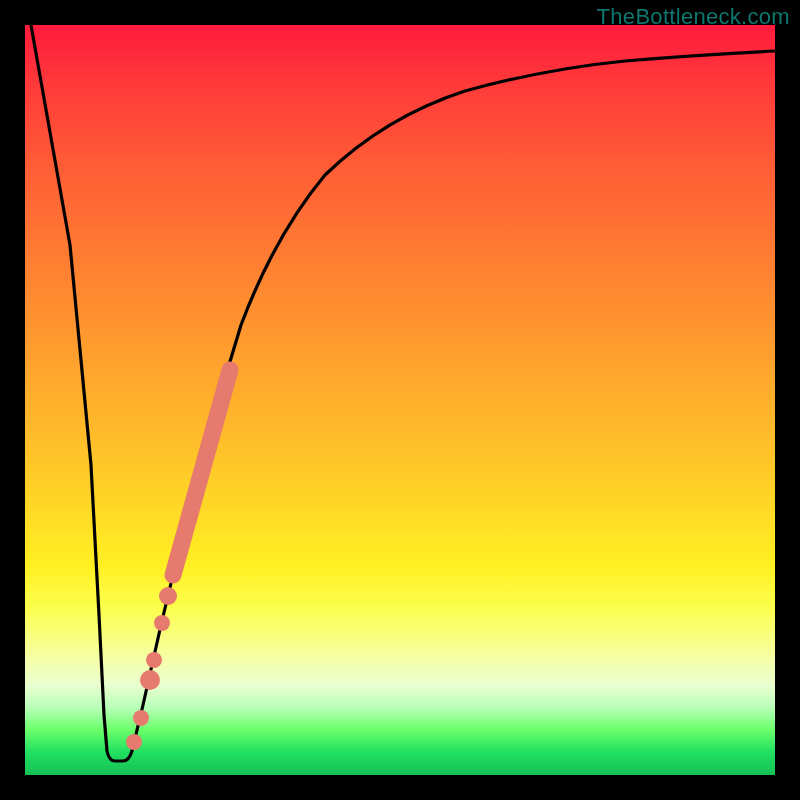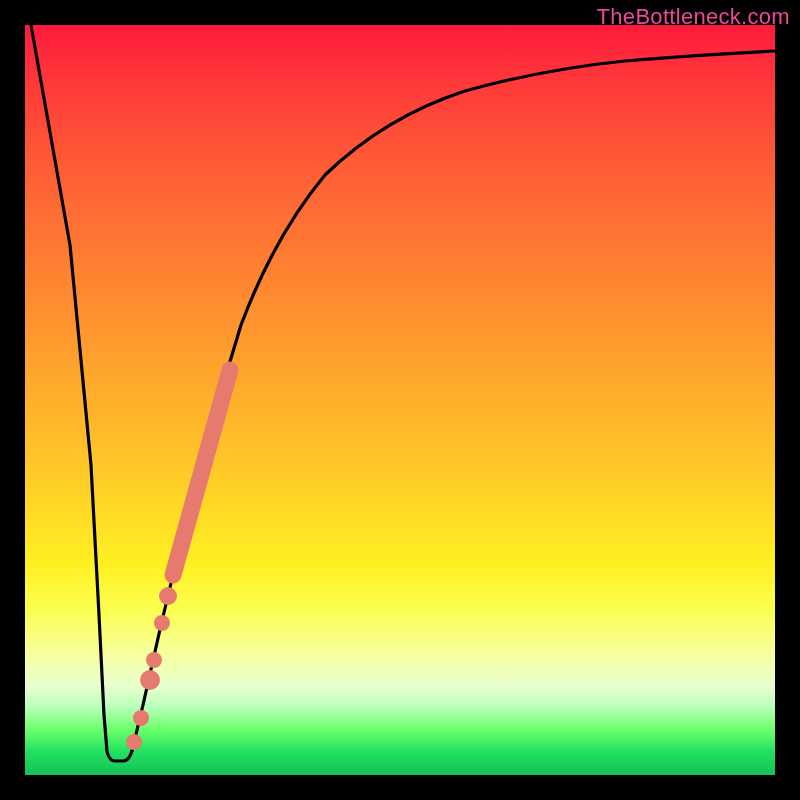--- a/index.html
+++ b/index.html
@@ -40,21 +40,21 @@
       #b8ffb8 91%,
       #6aff6a 94%,
       #20e060 97%,
       #15c055 100%
     );
   }
   .watermark {
     position: absolute;
     top: 4px;
     right: 10px;
-    color: #ec4899;
+    color: #0f766e;
     font-size: 22px;
     letter-spacing: 0.3px;
     user-select: none;
   }
   svg.curve {
     position: absolute;
     left: 0;
     top: 0;
   }
 </style>

